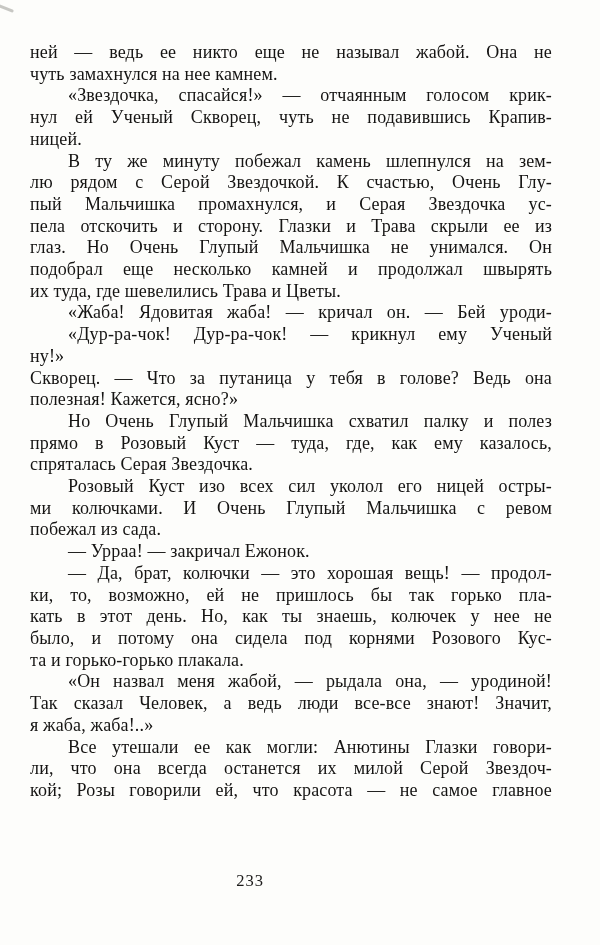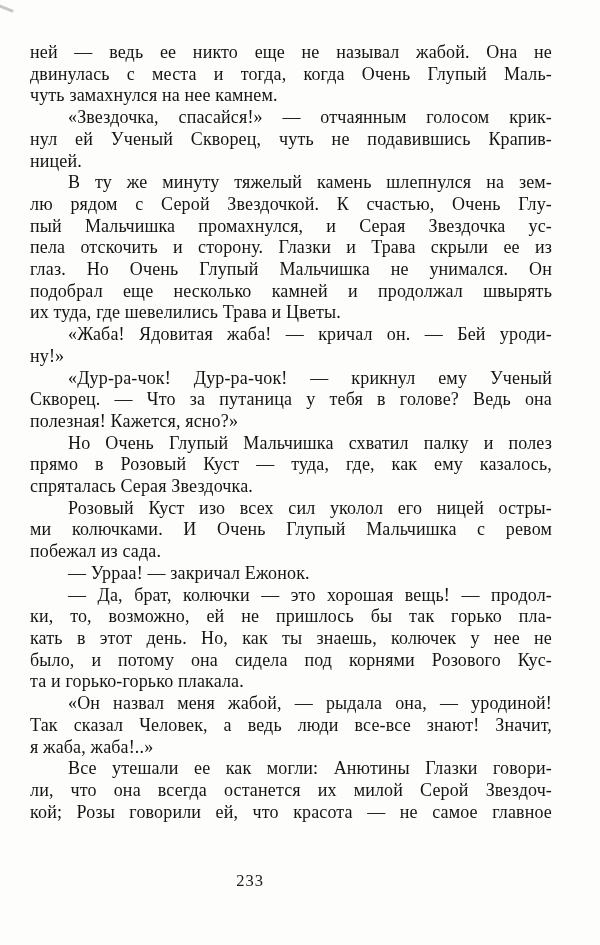--- a/index.html
+++ b/index.html
@@ -63,35 +63,34 @@
     color: #1c1b1a;
   }
 </style>
 </head>
 <body style="background: rgb(253, 253, 251); color: rgb(21, 20, 19);">
 
 <div class="scan-page">
   <div class="corner-mark"></div>
   <div class="text-block">
       <div class="line">ней — ведь ее никто еще не называл жабой. Она не</div>
-      <div class="line">двинулась с места и тогда, когда Очень Глупый Маль-</div>
       <div class="line endline">чуть замахнулся на нее камнем.</div>
       <div class="line indent">«Звездочка, спасайся!» — отчаянным голосом крик-</div>
       <div class="line">нул ей Ученый Скворец, чуть не подавившись Крапив-</div>
       <div class="line endline">ницей.</div>
-      <div class="line indent">В ту же минуту тяжелый камень шлепнулся на зем-</div>
+      <div class="line indent">В ту же минуту побежал камень шлепнулся на зем-</div>
       <div class="line">лю рядом с Серой Звездочкой. К счастью, Очень Глу-</div>
       <div class="line">пый Мальчишка промахнулся, и Серая Звездочка ус-</div>
       <div class="line">пела отскочить и сторону. Глазки и Трава скрыли ее из</div>
       <div class="line">глаз. Но Очень Глупый Мальчишка не унимался. Он</div>
       <div class="line">подобрал еще несколько камней и продолжал швырять</div>
       <div class="line endline">их туда, где шевелились Трава и Цветы.</div>
       <div class="line indent">«Жаба! Ядовитая жаба! — кричал он. — Бей уроди-</div>
+      <div class="line indent">«Дур-ра-чок! Дур-ра-чок! — крикнул ему Ученый</div>
       <div class="line endline">ну!»</div>
-      <div class="line indent">«Дур-ра-чок! Дур-ра-чок! — крикнул ему Ученый</div>
       <div class="line">Скворец. — Что за путаница у тебя в голове? Ведь она</div>
       <div class="line endline">полезная! Кажется, ясно?»</div>
       <div class="line indent">Но Очень Глупый Мальчишка схватил палку и полез</div>
       <div class="line">прямо в Розовый Куст — туда, где, как ему казалось,</div>
       <div class="line endline">спряталась Серая Звездочка.</div>
       <div class="line indent">Розовый Куст изо всех сил уколол его ницей остры-</div>
       <div class="line">ми колючками. И Очень Глупый Мальчишка с ревом</div>
       <div class="line endline">побежал из сада.</div>
       <div class="line indent endline">— Урраа! — закричал Ежонок.</div>
       <div class="line indent">— Да, брат, колючки — это хорошая вещь! — продол-</div>

